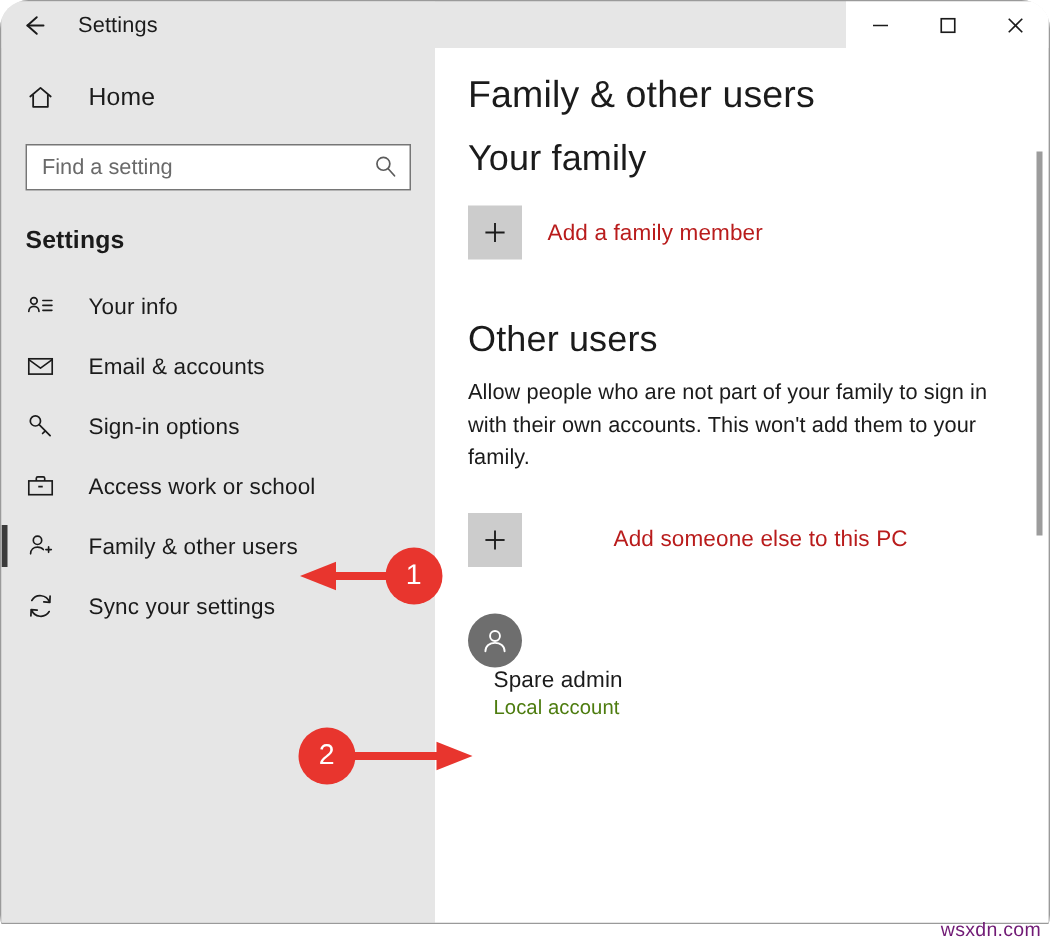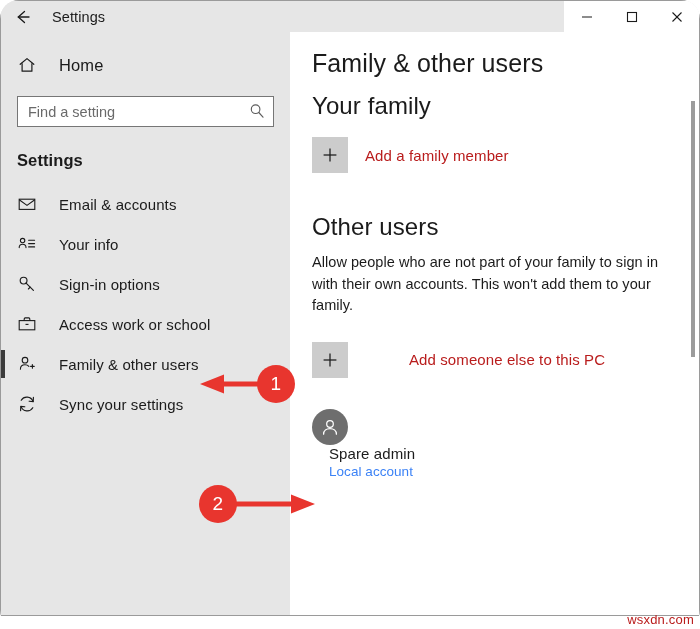--- a/index.html
+++ b/index.html
@@ -252,21 +252,21 @@
     flex-direction: column;
     justify-content: center;
   }
   .user-name {
     font-size: 15px;
     color: #1b1b1b;
     letter-spacing: .1px;
   }
   .user-type {
     font-size: 13.5px;
-    color: #3b82f6;
+    color: #4d7c0f;
     margin-top: 2px;
     letter-spacing: .05px;
   }
   
   .scrollbar-track {
     position: absolute;
     right: 3px;
     top: 0;
     width: 6px;
     height: 584px;
@@ -298,21 +298,21 @@
     z-index: 42;
     letter-spacing: .3px;
   }
   .arrow-svg { position: absolute; z-index: 41; }
   
   .watermark {
     position: absolute;
     right: 6px;
     bottom: 2px;
     font-size: 13px;
-    color: #b91c1c;
+    color: #701a75;
     letter-spacing: .2px;
   }
 </style>
 </head>
 <body>
 
 <div id="app">
 
   <div class="window">
 
@@ -376,38 +376,38 @@
         </span>
       </div>
 
       <div class="section-title">Settings</div>
 
       <div class="nav-list">
 
         <div class="nav-item">
           <span class="nav-icon">
             <svg width="20" height="20" viewBox="0 0 20 20">
-              <rect x="2.2" y="5.2" width="15.6" height="10.2" fill="none" stroke="#1b1b1b" stroke-width="1.1"></rect>
-              <path d="M2.2 5.8 L10 11.4 L17.8 5.8" fill="none" stroke="#1b1b1b" stroke-width="1.1" stroke-linejoin="round"></path>
-            </svg>
-          </span>
-          <span class="nav-label">Email &amp; accounts</span>
-        </div>
-
-        <div class="nav-item">
-          <span class="nav-icon">
-            <svg width="20" height="20" viewBox="0 0 20 20">
               <circle cx="5.6" cy="6.6" r="2.2" fill="none" stroke="#1b1b1b" stroke-width="1.1"></circle>
               <path d="M2.2 13.6 c0-2.2 1.6-3.4 3.4-3.4 s3.4 1.2 3.4 3.4" fill="none" stroke="#1b1b1b" stroke-width="1.1" stroke-linecap="round"></path>
               <line x1="11.6" y1="6.3" x2="17.6" y2="6.3" stroke="#1b1b1b" stroke-width="1.1" stroke-linecap="round"></line>
               <line x1="11.6" y1="9.6" x2="17.6" y2="9.6" stroke="#1b1b1b" stroke-width="1.1" stroke-linecap="round"></line>
               <line x1="11.6" y1="12.9" x2="17.6" y2="12.9" stroke="#1b1b1b" stroke-width="1.1" stroke-linecap="round"></line>
             </svg>
           </span>
           <span class="nav-label">Your info</span>
+        </div>
+
+        <div class="nav-item">
+          <span class="nav-icon">
+            <svg width="20" height="20" viewBox="0 0 20 20">
+              <rect x="2.2" y="5.2" width="15.6" height="10.2" fill="none" stroke="#1b1b1b" stroke-width="1.1"></rect>
+              <path d="M2.2 5.8 L10 11.4 L17.8 5.8" fill="none" stroke="#1b1b1b" stroke-width="1.1" stroke-linejoin="round"></path>
+            </svg>
+          </span>
+          <span class="nav-label">Email &amp; accounts</span>
         </div>
 
         <div class="nav-item">
           <span class="nav-icon">
             <svg width="20" height="20" viewBox="0 0 20 20">
               <circle cx="6.6" cy="6.6" r="3.4" fill="none" stroke="#1b1b1b" stroke-width="1.15"></circle>
               <line x1="9.1" y1="9.1" x2="16.4" y2="16.4" stroke="#1b1b1b" stroke-width="1.15" stroke-linecap="round"></line>
               <line x1="13.2" y1="13.2" x2="11.4" y2="15" stroke="#1b1b1b" stroke-width="1.15" stroke-linecap="round"></line>
             </svg>
           </span>

